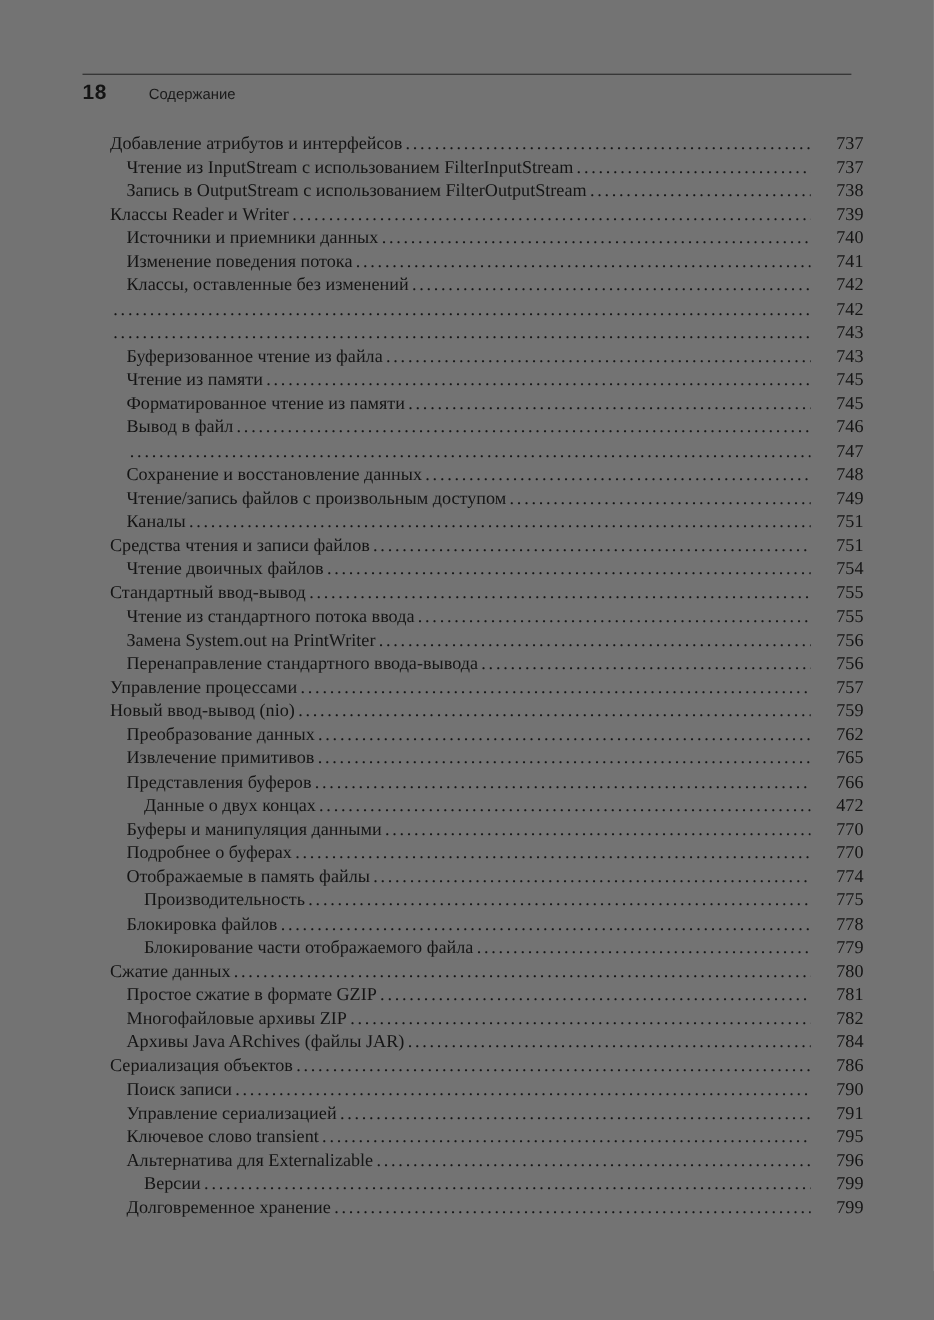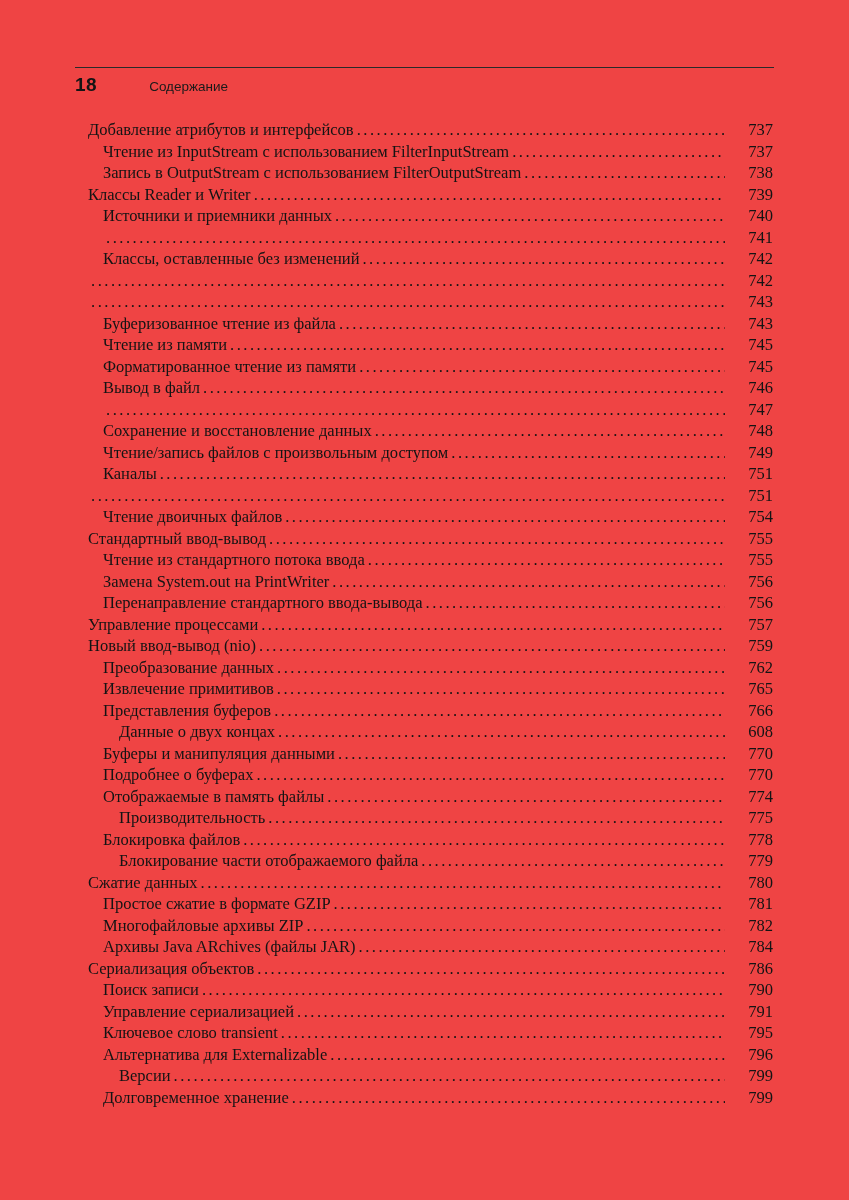--- a/index.html
+++ b/index.html
@@ -6,21 +6,21 @@
   body {
     width: 849px;
     height: 1200px;
     background: #ffffff;
     overflow: hidden;
   }
   .page {
     position: relative;
     width: 849px;
     height: 1200px;
-    background: #ef4444;
+    background: #737373;
     color: #141414;
     font-family: "Liberation Serif", serif;
   }
   .header-rule {
     position: absolute;
     left: 75px;
     top: 67px;
     width: 699px;
     height: 1px;
     background: #2a2a2a;
@@ -33,26 +33,26 @@
     align-items: baseline;
     font-family: "Liberation Sans", sans-serif;
   }
   .page-number {
     font-weight: bold;
     font-size: 19px;
     letter-spacing: 0.5px;
   }
   .running-title {
     font-size: 13.5px;
-    margin-left: 52px;
+    margin-left: 38px;
     color: #1a1a1a;
   }
   .toc {
     position: absolute;
-    left: 75px;
+    left: 87px;
     top: 119px;
     width: 698px;
   }
   .toc-row {
     display: flex;
     align-items: baseline;
     height: 21.5px;
     line-height: 21.5px;
     font-size: 16.5px;
     white-space: nowrap;
@@ -104,20 +104,21 @@
         <span class="label">Классы Reader и Writer</span>
         <span class="dots">................................................................................................................................................................................................................................................</span>
         <span class="pagenum">739</span>
       </div>
       <div class="toc-row level-1">
         <span class="label">Источники и приемники данных</span>
         <span class="dots">................................................................................................................................................................................................................................................</span>
         <span class="pagenum">740</span>
       </div>
       <div class="toc-row level-1">
+        <span class="label">Изменение поведения потока</span>
         <span class="dots">................................................................................................................................................................................................................................................</span>
         <span class="pagenum">741</span>
       </div>
       <div class="toc-row level-1">
         <span class="label">Классы, оставленные без изменений</span>
         <span class="dots">................................................................................................................................................................................................................................................</span>
         <span class="pagenum">742</span>
       </div>
       <div class="toc-row level-0">
         <span class="dots">................................................................................................................................................................................................................................................</span>
@@ -160,20 +161,21 @@
         <span class="label">Чтение/запись файлов с произвольным доступом</span>
         <span class="dots">................................................................................................................................................................................................................................................</span>
         <span class="pagenum">749</span>
       </div>
       <div class="toc-row level-1">
         <span class="label">Каналы</span>
         <span class="dots">................................................................................................................................................................................................................................................</span>
         <span class="pagenum">751</span>
       </div>
       <div class="toc-row level-0">
+        <span class="label">Средства чтения и записи файлов</span>
         <span class="dots">................................................................................................................................................................................................................................................</span>
         <span class="pagenum">751</span>
       </div>
       <div class="toc-row level-1">
         <span class="label">Чтение двоичных файлов</span>
         <span class="dots">................................................................................................................................................................................................................................................</span>
         <span class="pagenum">754</span>
       </div>
       <div class="toc-row level-0">
         <span class="label">Стандартный ввод-вывод</span>
@@ -216,21 +218,21 @@
         <span class="pagenum">765</span>
       </div>
       <div class="toc-row level-1">
         <span class="label">Представления буферов</span>
         <span class="dots">................................................................................................................................................................................................................................................</span>
         <span class="pagenum">766</span>
       </div>
       <div class="toc-row level-2">
         <span class="label">Данные о двух концах</span>
         <span class="dots">................................................................................................................................................................................................................................................</span>
-        <span class="pagenum">608</span>
+        <span class="pagenum">472</span>
       </div>
       <div class="toc-row level-1">
         <span class="label">Буферы и манипуляция данными</span>
         <span class="dots">................................................................................................................................................................................................................................................</span>
         <span class="pagenum">770</span>
       </div>
       <div class="toc-row level-1">
         <span class="label">Подробнее о буферах</span>
         <span class="dots">................................................................................................................................................................................................................................................</span>
         <span class="pagenum">770</span>

